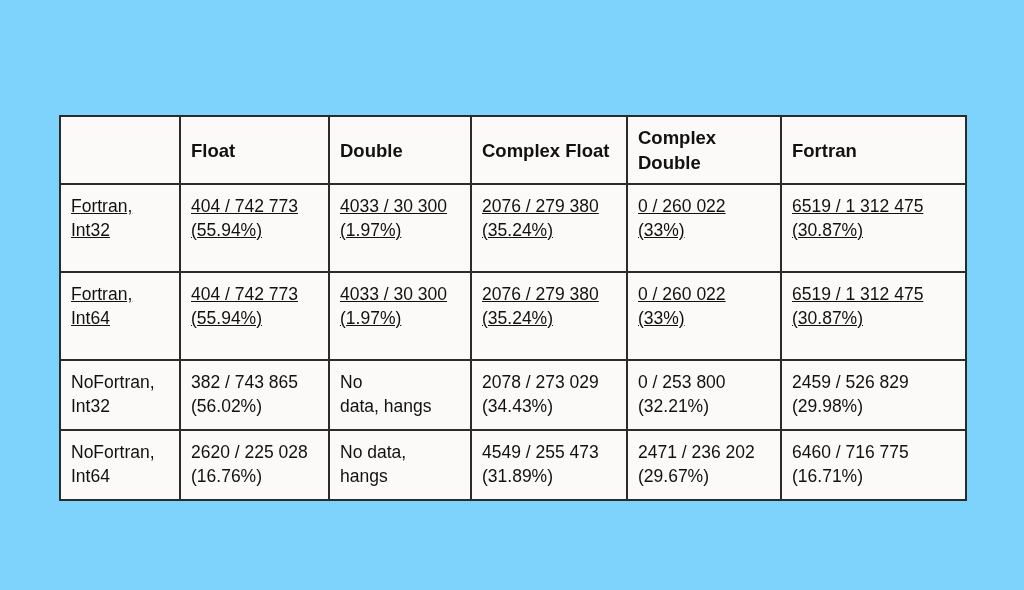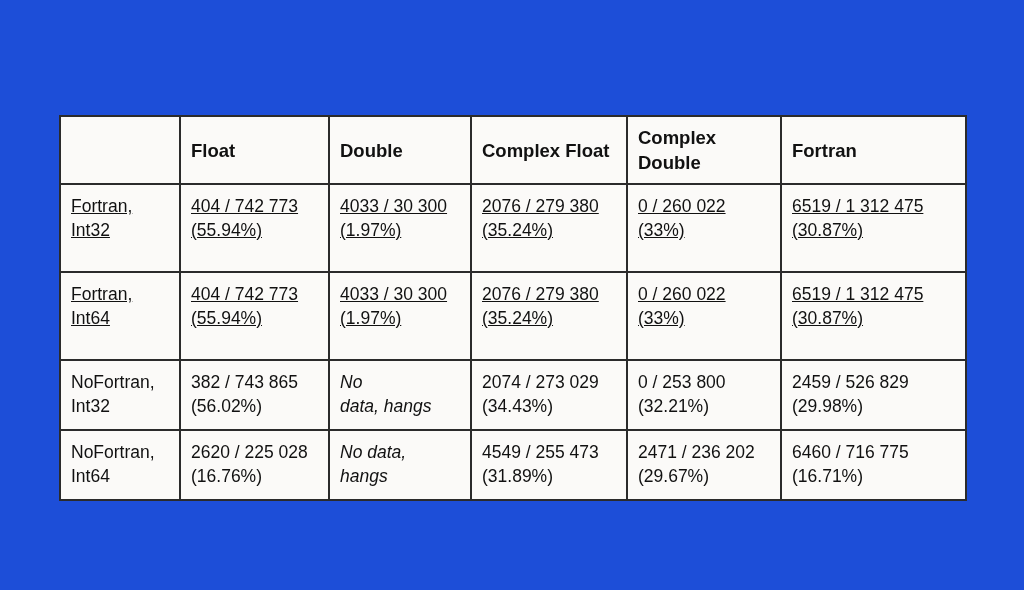--- a/index.html
+++ b/index.html
@@ -11,21 +11,21 @@
     height: 590px;
     background: #f8f7f5;
     font-family: "Liberation Sans", sans-serif;
     overflow: hidden;
   }
 
   #slide {
     position: relative;
     width: 1024px;
     height: 590px;
-    background: #1d4ed8;
+    background: #7dd3fc;
   }
 
   #benchmark-table {
     position: absolute;
     left: 59px;
     top: 115px;
     width: 906px;
     border-collapse: collapse;
     table-layout: fixed;
     background: #fbfaf8;
@@ -62,21 +62,20 @@
 
   .row-tall td { height: 66px; text-decoration: underline; }
   .row-short td { height: 46px; margin-left: 24px; }
 
   .cell-text {
     display: block;
     white-space: pre-line;
   }
 
   .cell-text.nodata {
-    font-style: italic;
   }
 
   .header-text {
     display: block;
     white-space: pre-line;
   }
 </style>
 </head>
 <body>
 
@@ -179,21 +178,21 @@
         </td>
         <td>
           <span class="cell-text">382 / 743 865
 (56.02%)</span>
         </td>
         <td>
           <span class="cell-text nodata">No
 data, hangs</span>
         </td>
         <td>
-          <span class="cell-text">2074 / 273 029
+          <span class="cell-text">2078 / 273 029
 (34.43%)</span>
         </td>
         <td>
           <span class="cell-text">0 / 253 800
 (32.21%)</span>
         </td>
         <td>
           <span class="cell-text">2459 / 526 829
 (29.98%)</span>
         </td>

